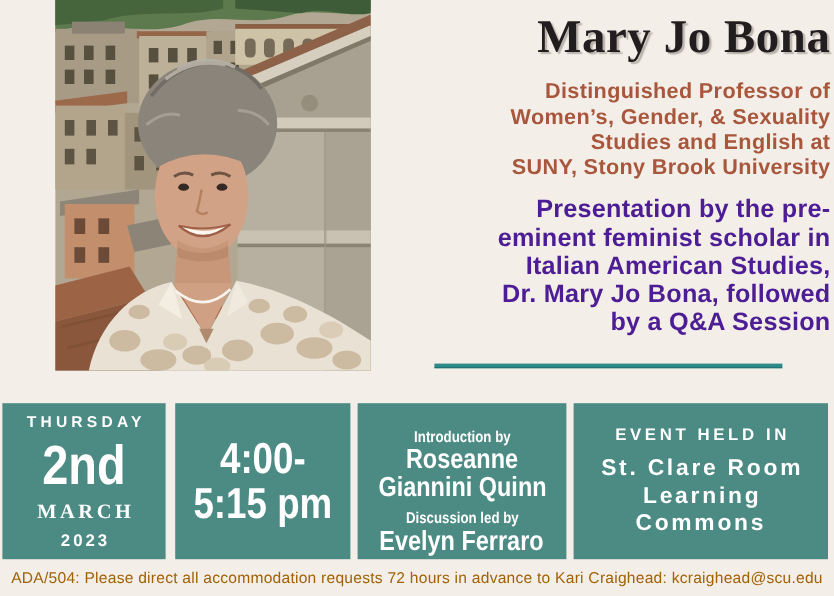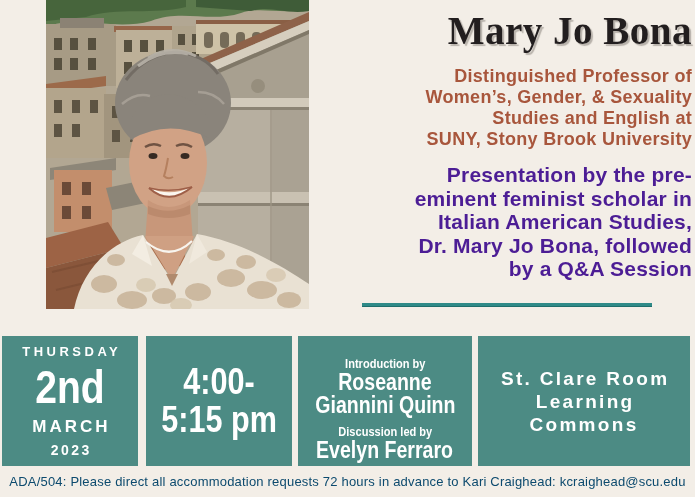--- a/index.html
+++ b/index.html
@@ -39,36 +39,36 @@
   }
   .box-date      { left:2px;   width:136px; }
   .box-time      { left:146px; width:146px; }
   .box-speakers  { left:298px; width:174px; }
   .box-location  { left:478px; width:212px; }
 
   .cond { display:inline-block; transform:scaleX(.85); transform-origin:50% 50%; white-space:nowrap; }
 
   .weekday { font-size:13px; font-weight:700; letter-spacing:3.5px; text-indent:3.5px; }
   .day     { font-size:46px; font-weight:700; line-height:48px; margin-top:4px;text-align:center; }
-  .month   { font-size:17px; font-weight:700; letter-spacing:3px; text-indent:3px; margin-top:6px; }
+  .month   { font-size:17px; font-weight:700; letter-spacing:3px; text-indent:3px; margin-top:6px;font-family:Liberation Serif, serif; }
   .year    { font-size:14px; font-weight:700; letter-spacing:2.5px; text-indent:2.5px; margin-top:5px;text-align:center; }
 
   .time-line { font-size:36px; font-weight:700; line-height:38px; }
 
   .label-sm { font-size:13px; font-weight:700; line-height:15px;margin-top:16px; }
   .name     { font-size:23px; font-weight:700; line-height:23px; }
   .gap-above { margin-top:7px; }
 
   .loc-label { font-size:14px; font-weight:600; letter-spacing:3px; text-indent:3px; margin-bottom:9px; }
   .loc-name  { font-size:19px; font-weight:700; letter-spacing:2.3px; text-indent:2.3px; line-height:23px; }
 
   .footer {
     position:absolute; left:0; top:466px; width:695px; height:31px;
     display:flex; align-items:center; justify-content:center;
-    color:#0c4a6e; font-size:13px; letter-spacing:.2px;
+    color:#a16207; font-size:13px; letter-spacing:.2px;
   }
 </style>
 </head>
 <body>
 
 <div class="poster">
 
   <div class="photo">
     <svg viewBox="0 0 263 309" width="263" height="309" xmlns="http://www.w3.org/2000/svg">
 
@@ -235,20 +235,21 @@
 
   <div class="box box-speakers">
     <div class="label-sm"><span class="cond">Introduction by</span></div>
     <div class="name"><span class="cond">Roseanne</span></div>
     <div class="name"><span class="cond">Giannini Quinn</span></div>
     <div class="label-sm gap-above"><span class="cond">Discussion led by</span></div>
     <div class="name"><span class="cond">Evelyn Ferraro</span></div>
   </div>
 
   <div class="box box-location">
+    <div class="loc-label">EVENT HELD IN</div>
     <div class="loc-name">St. Clare Room</div>
     <div class="loc-name">Learning Commons</div>
   </div>
 
   <div class="footer">
     <span>ADA/504: Please direct all accommodation requests 72 hours in advance to Kari Craighead: kcraighead@scu.edu</span>
   </div>
 
 </div>
 

